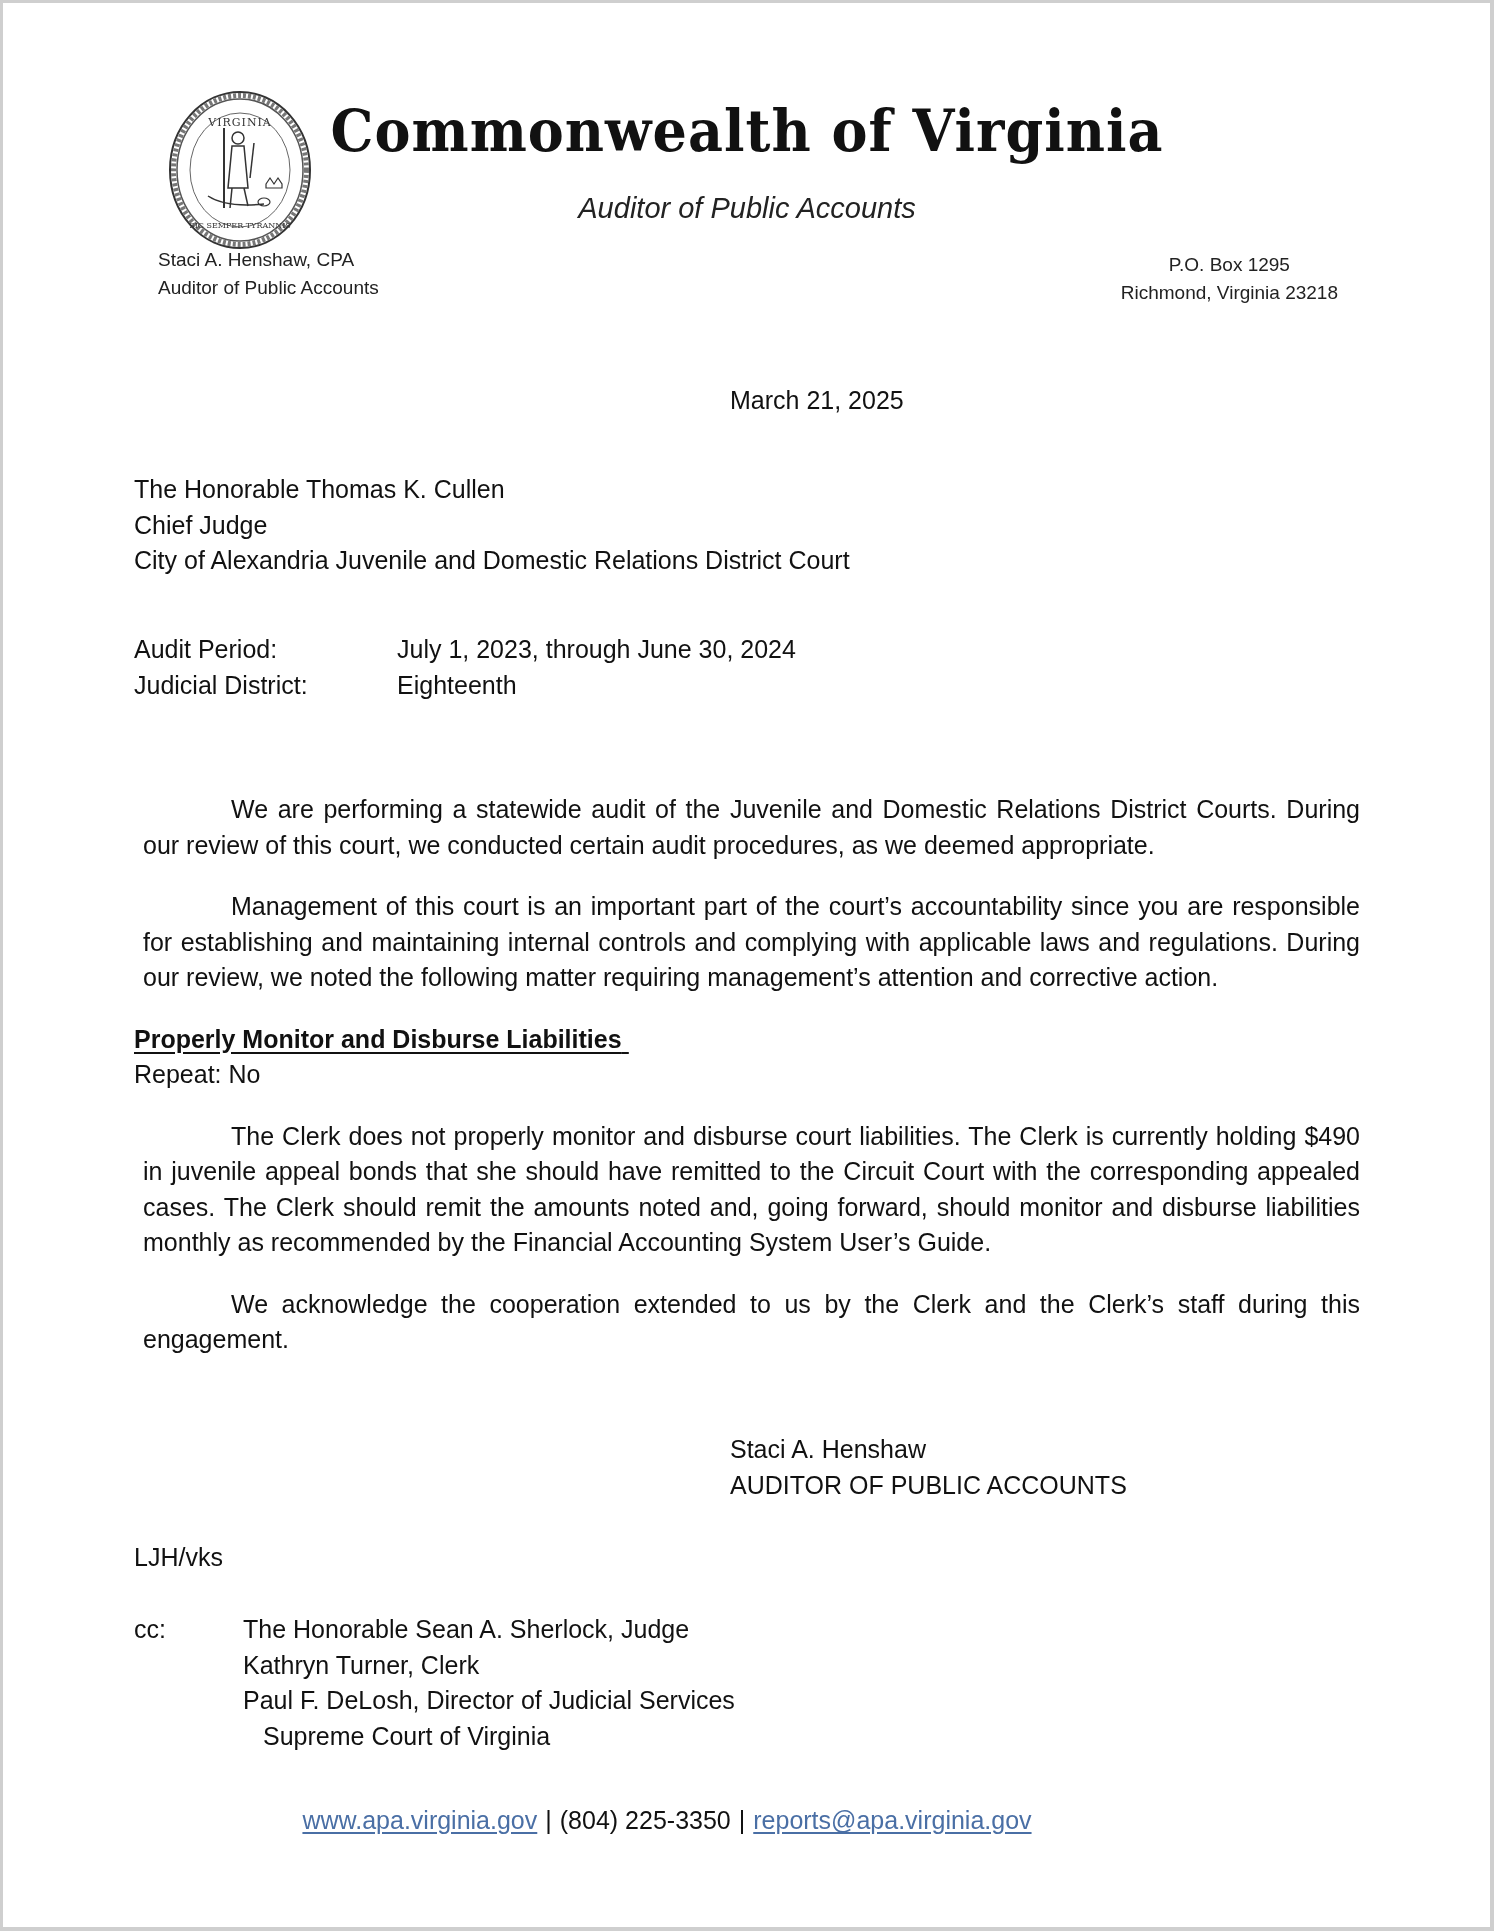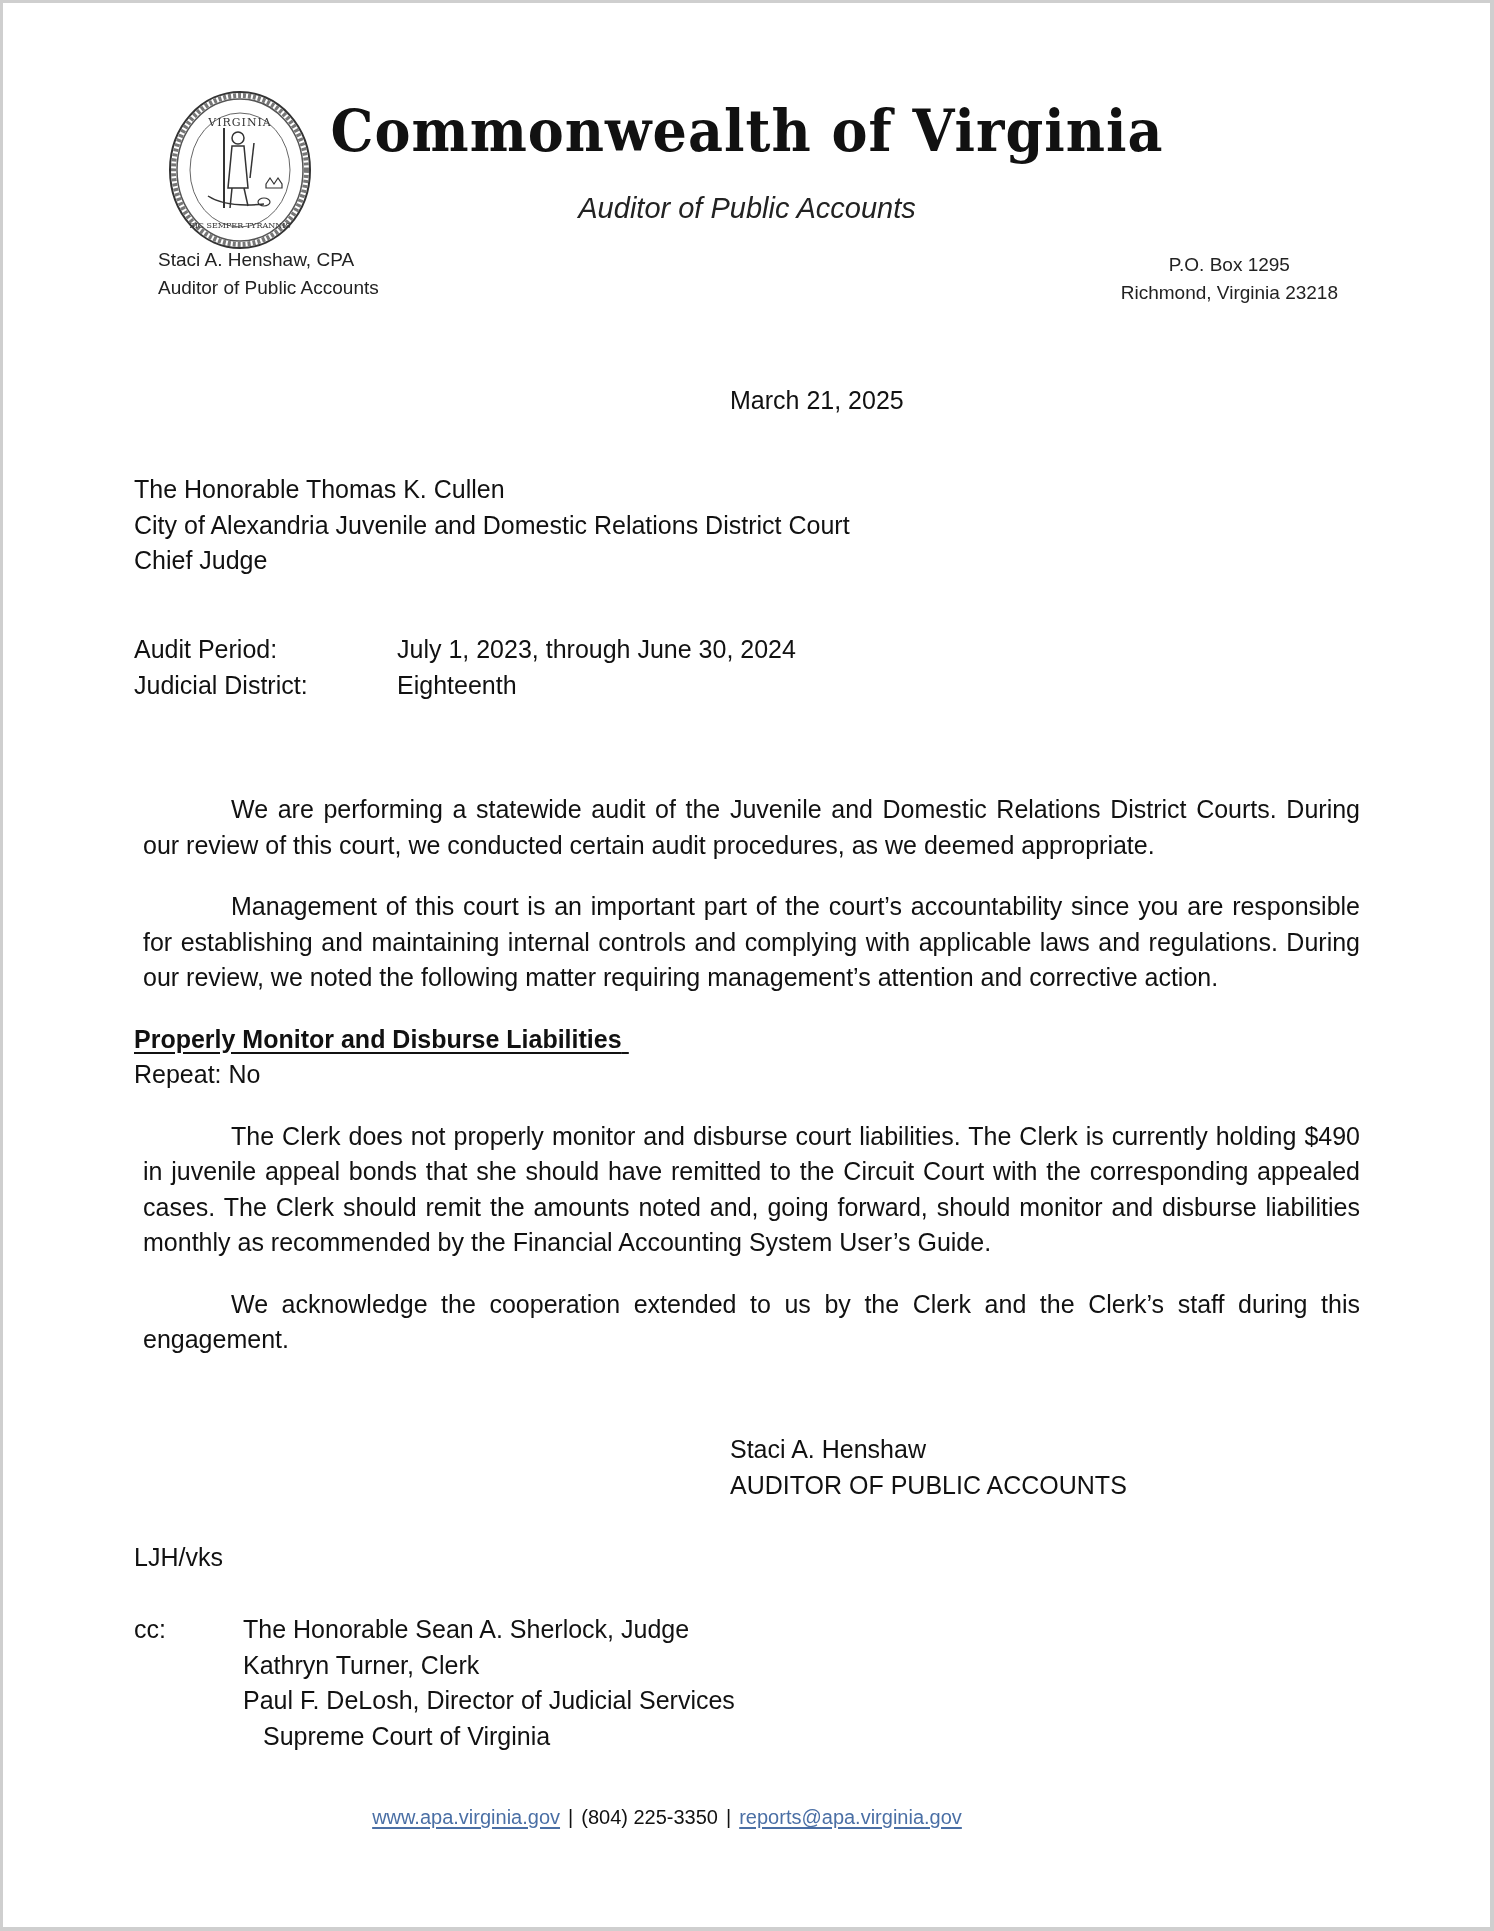--- a/index.html
+++ b/index.html
@@ -40,21 +40,21 @@
   .para { text-align: justify; margin: 0 0 26px 9px; text-indent: 88px; }
   .finding-title { font-weight: bold; text-decoration: underline; text-underline-offset: 4px; }
   .finding-title::after { content: "\00a0"; text-decoration: underline; }
   .repeat { margin: 0 0 26px 0; }
   .sig { left: 730px; top: 1432px; }
   .initials { left: 134px; top: 1540px; }
   .cc { left: 134px; top: 1612px; display: flex; gap: 21px; }
   .cc-label { width: 88px; }
   .cc-sub { padding-left: 20px; }
   .footer {
-    left: 0; width: 1334px; top: 1806px; text-align: center; font-size: 20px; color: #111;
+    left: 0; width: 1334px; top: 1806px; text-align: center; font-size: 25px; color: #111;
   }
   .footer a { color: #4a6fa5; text-decoration: underline; text-underline-offset: 3px; }
   .footer .sep { padding: 0 8px; }
 </style>
 </head>
 <body>
 
 <div class="page-border"></div>
 
 <div class="abs seal">
@@ -89,22 +89,22 @@
 </div>
 <div class="abs hdr hdr-right">
   <div>P.O. Box 1295</div>
   <div>Richmond, Virginia 23218</div>
 </div>
 
 <div class="abs txt date">March 21, 2025</div>
 
 <div class="abs txt addressee">
   <div>The Honorable Thomas K. Cullen</div>
+  <div>Chief Judge</div>
   <div>City of Alexandria Juvenile and Domestic Relations District Court</div>
-  <div>Chief Judge</div>
 </div>
 
 <div class="abs txt audit">
   <div class="audit-row">
     <span class="audit-label">Audit Period:</span>
     <span>July 1, 2023, through June 30, 2024</span>
   </div>
   <div class="audit-row">
     <span class="audit-label">Judicial District:</span>
     <span>Eighteenth</span>

